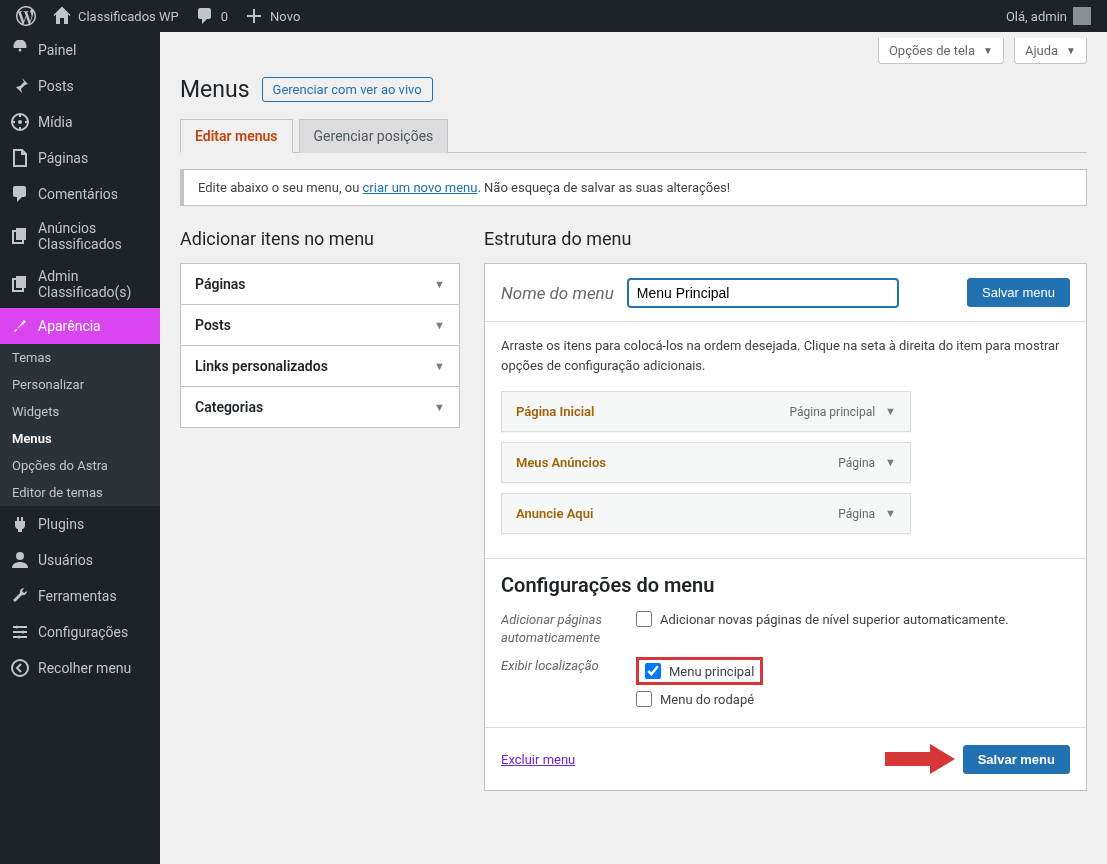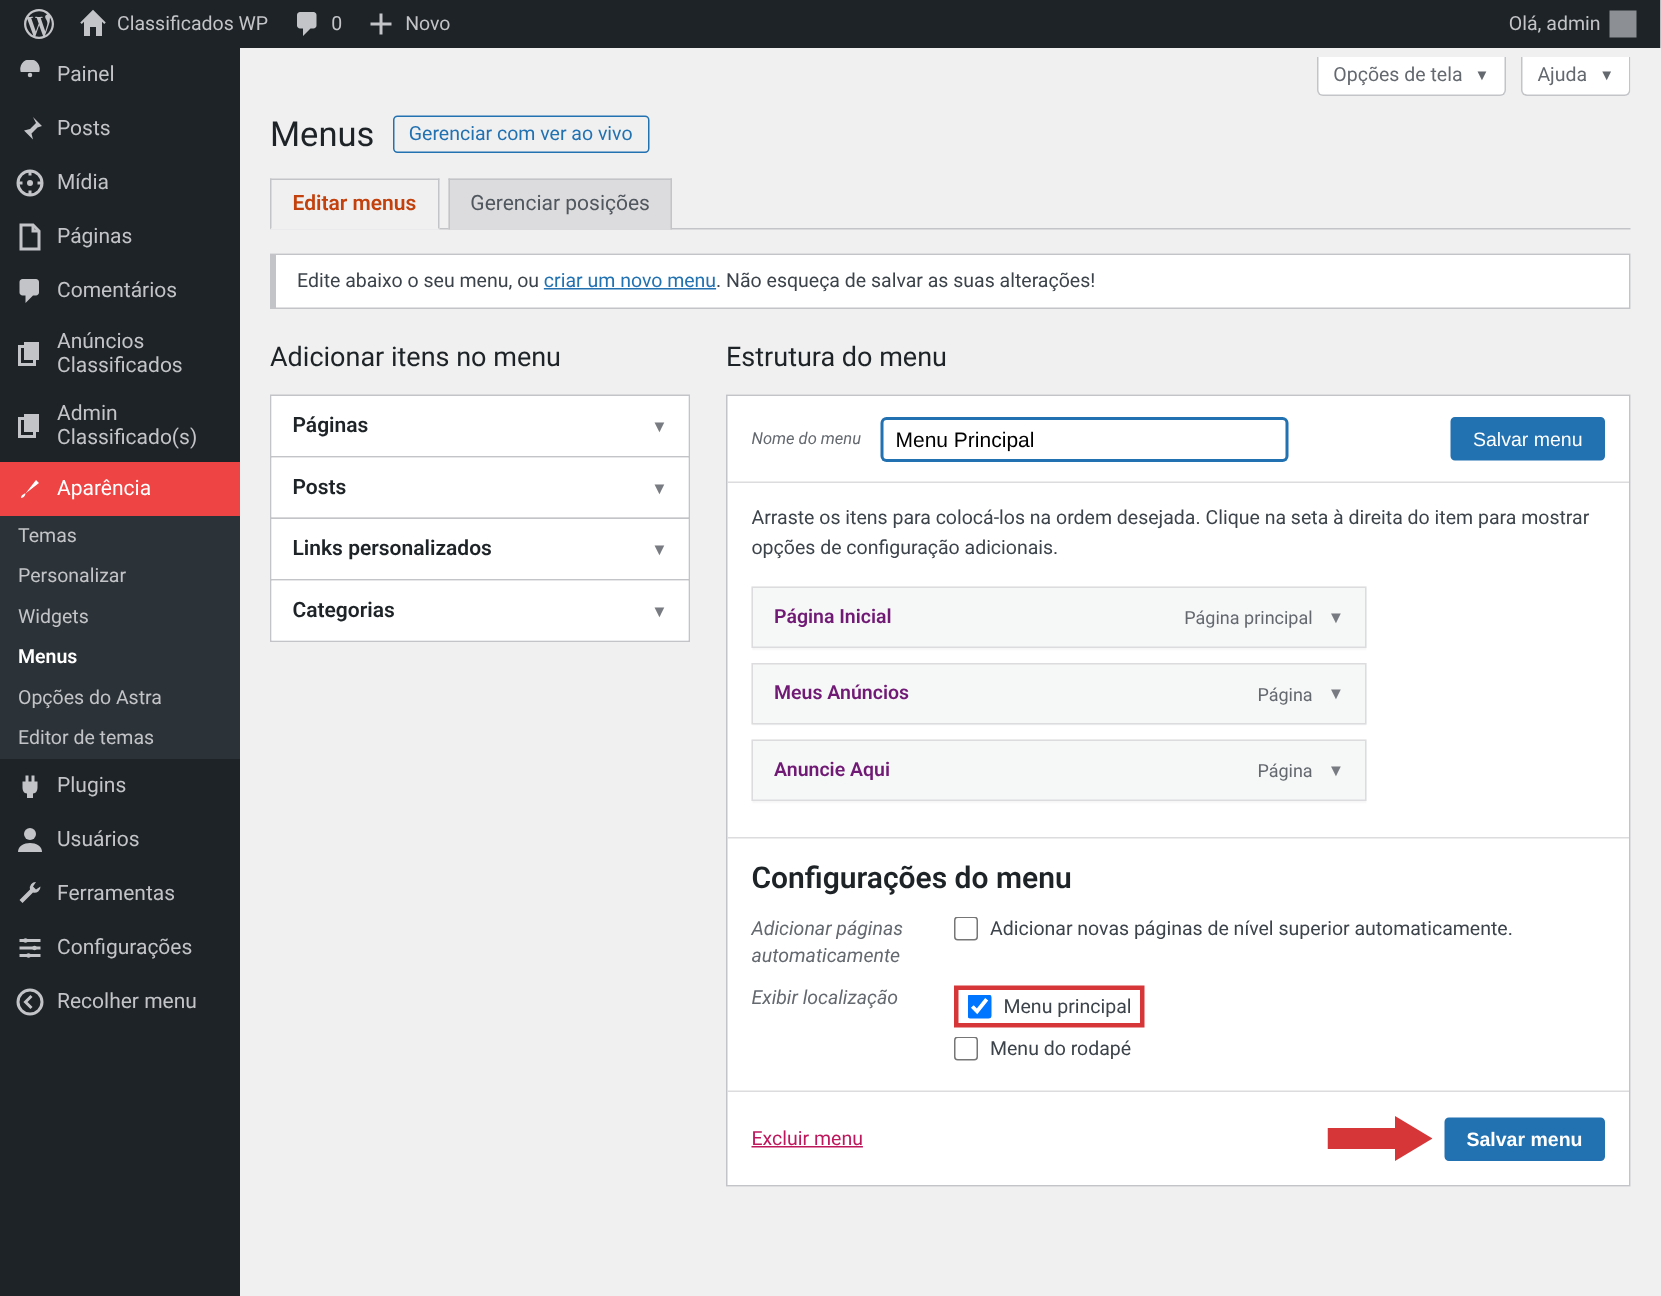--- a/index.html
+++ b/index.html
@@ -11,21 +11,21 @@
 .admin-bar-right { display: flex; gap: 8px; }
 .admin-bar-item { display: flex; align-items: center; padding: 0 8px; height: 32px; cursor: pointer; color: #c3c4c7; font-size: 13px; gap: 6px; }
 .admin-bar .avatar { width: 18px; height: 18px; background: #8c8f94; display: inline-block; }
 
 
 .wrap { display: flex; height: calc(100% - 32px); }
 
 
 .sidebar { width: 160px; background: #1d2327; color: #c3c4c7; flex-shrink: 0; }
 .sidebar-item { display: flex; align-items: center; padding: 8px 10px; cursor: pointer; font-size: 14px; gap: 8px; position: relative; }
-.sidebar-item.active { background: #ef4444; color: #fff; }
+.sidebar-item.active { background: #d946ef; color: #fff; }
 .sidebar-item.active::after { content: ''; position: absolute; right: -8px; top: 50%; transform: translateY(-50%); border: 8px solid transparent; border-right-color: #f0f0f1; }
 .sidebar-item .icon { width: 20px; height: 20px; display: flex; align-items: center; justify-content: center; flex-shrink: 0; }
 .sidebar-sub { background: #2c3338; }
 .sidebar-sub-item { padding: 6px 12px; font-size: 13px; cursor: pointer; color: #c3c4c7; }
 .sidebar-sub-item.current { color: #fff; font-weight: 600; }
 
 
 .content { flex: 1; padding: 0 20px 20px 20px; overflow-y: auto; background: #f0f0f1; }
 
 
@@ -54,47 +54,47 @@
 .col-heading { font-size: 18px; font-weight: 400; color: #1d2327; margin-bottom: 14px; }
 
 
 .accordion { border: 1px solid #c3c4c7; margin-bottom: -1px; }
 .accordion-head { display: flex; justify-content: space-between; align-items: center; padding: 12px 14px; background: #fff; cursor: pointer; font-size: 14px; font-weight: 600; color: #1d2327; }
 .accordion-head .tri { color: #787c82; font-size: 11px; }
 
 
 .menu-box { background: #fff; border: 1px solid #c3c4c7; }
 .menu-header { padding: 14px 16px; border-bottom: 1px solid #dcdcde; display: flex; align-items: center; gap: 14px; }
-.menu-header label { font-style: italic; color: #646970; font-size: 11px; }
+.menu-header label { font-style: italic; color: #646970; font-size: 17px; }
 .menu-header input[type=text] { border: 1px solid #2271b1; padding: 5px 8px; width: 270px; font-size: 14px; border-radius: 3px; outline: none; box-shadow: 0 0 0 1px #2271b1; }
 .btn-primary { background: #2271b1; color: #fff; border: 1px solid #2271b1; padding: 6px 14px; border-radius: 3px; font-size: 13px; cursor: pointer; }
 .btn-primary.bold { font-weight: 600; }
 .menu-body { padding: 14px 16px; }
 .menu-desc { font-size: 13px; color: #3c434a; margin-bottom: 16px; line-height: 1.5; }
 
 
 .menu-items { }
 .menu-item { display: flex; justify-content: space-between; align-items: center; border: 1px solid #dcdcde; background: #f6f7f7; padding: 12px 14px; margin-bottom: 10px; width: 410px; font-size: 13px; box-shadow: 0 1px 1px rgba(0,0,0,.04); }
-.menu-item .title { font-weight: 600; color: #701a75; }
+.menu-item .title { font-weight: 600; color: #a16207; }
 .menu-item .type { color: #646970; font-size: 12px; display: flex; align-items: center; gap: 10px; }
 .menu-item .tri { color: #787c82; font-size: 11px; }
 
 
 .menu-settings { border-top: 1px solid #dcdcde; padding: 14px 16px 4px 16px; }
 .menu-settings-title { font-size: 20px; font-weight: 600; margin-bottom: 14px; color: #1d2327; }
 .setting-row { display: flex; align-items: flex-start; margin-bottom: 10px; }
 .setting-label { width: 135px; font-style: italic; color: #646970; font-size: 13px; line-height: 1.4; }
 .setting-control { flex: 1; }
 .checkbox-row { display: flex; align-items: center; gap: 8px; margin-bottom: 6px; font-size: 13px; }
 .checkbox-highlight { border: 3px solid #d63638; padding: 3px 6px; display: inline-flex; width: fit-content; }
 input[type=checkbox] { width: 16px; height: 16px; cursor: pointer; }
 
 
 .menu-footer { border-top: 1px solid #dcdcde; padding: 14px 16px; display: flex; justify-content: space-between; align-items: center; }
-.delete-link { color: #be185d; text-decoration: underline; cursor: pointer; font-size: 13px; }
+.delete-link { color: #6d28d9; text-decoration: underline; cursor: pointer; font-size: 13px; }
 .footer-right { display: flex; align-items: center; gap: 8px; }
 .arrow-annotation { width: 70px; height: 34px; }
 
 svg.mi { width: 20px; height: 20px; fill: currentColor; }
 </style>
 </head>
 <body>
 
 <div class="admin-bar">
   <div class="admin-bar-left">

